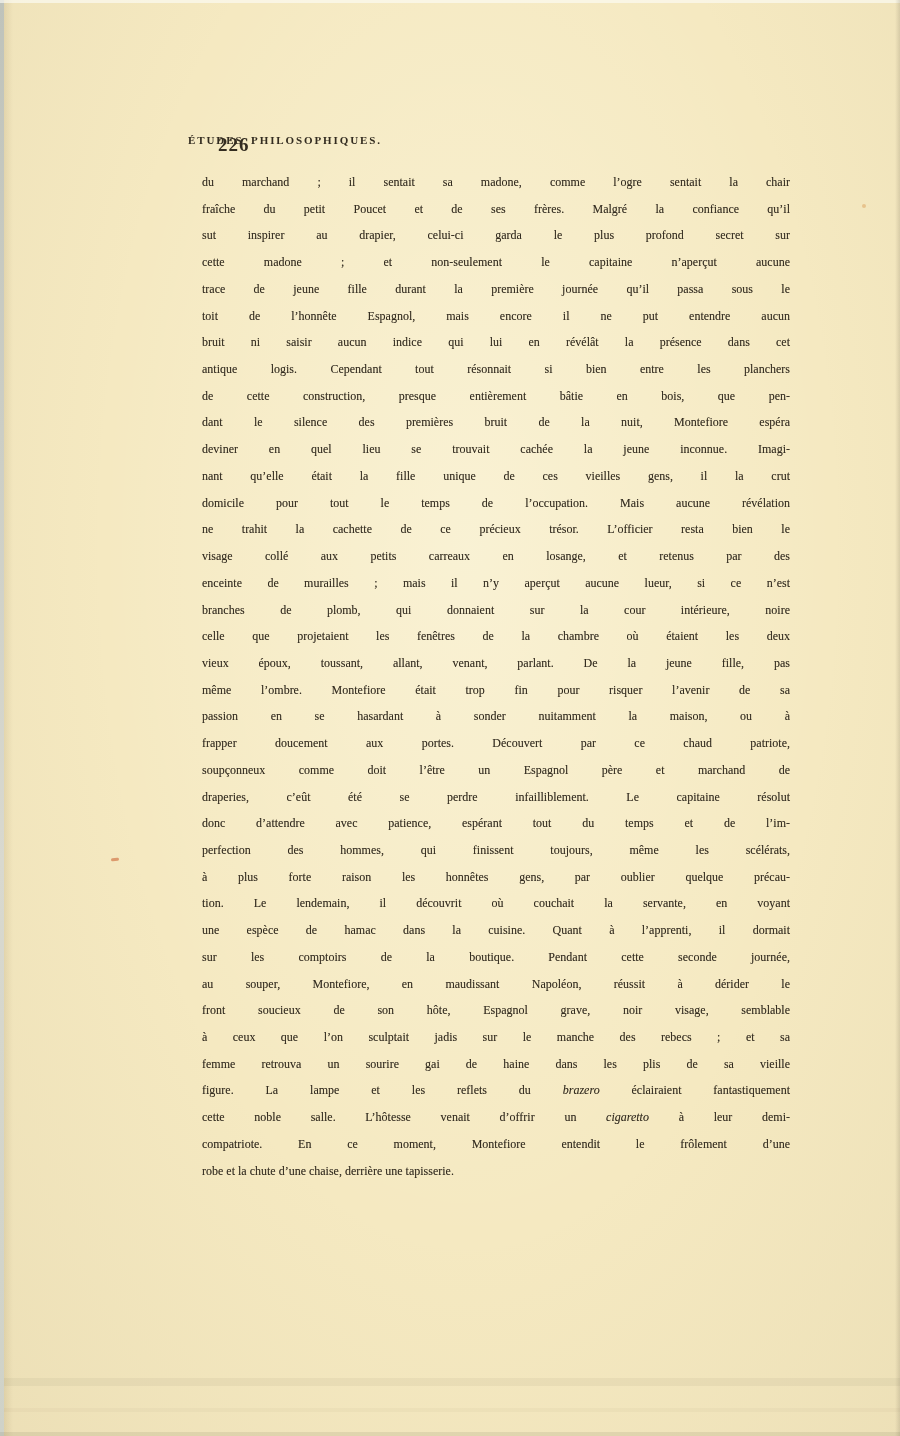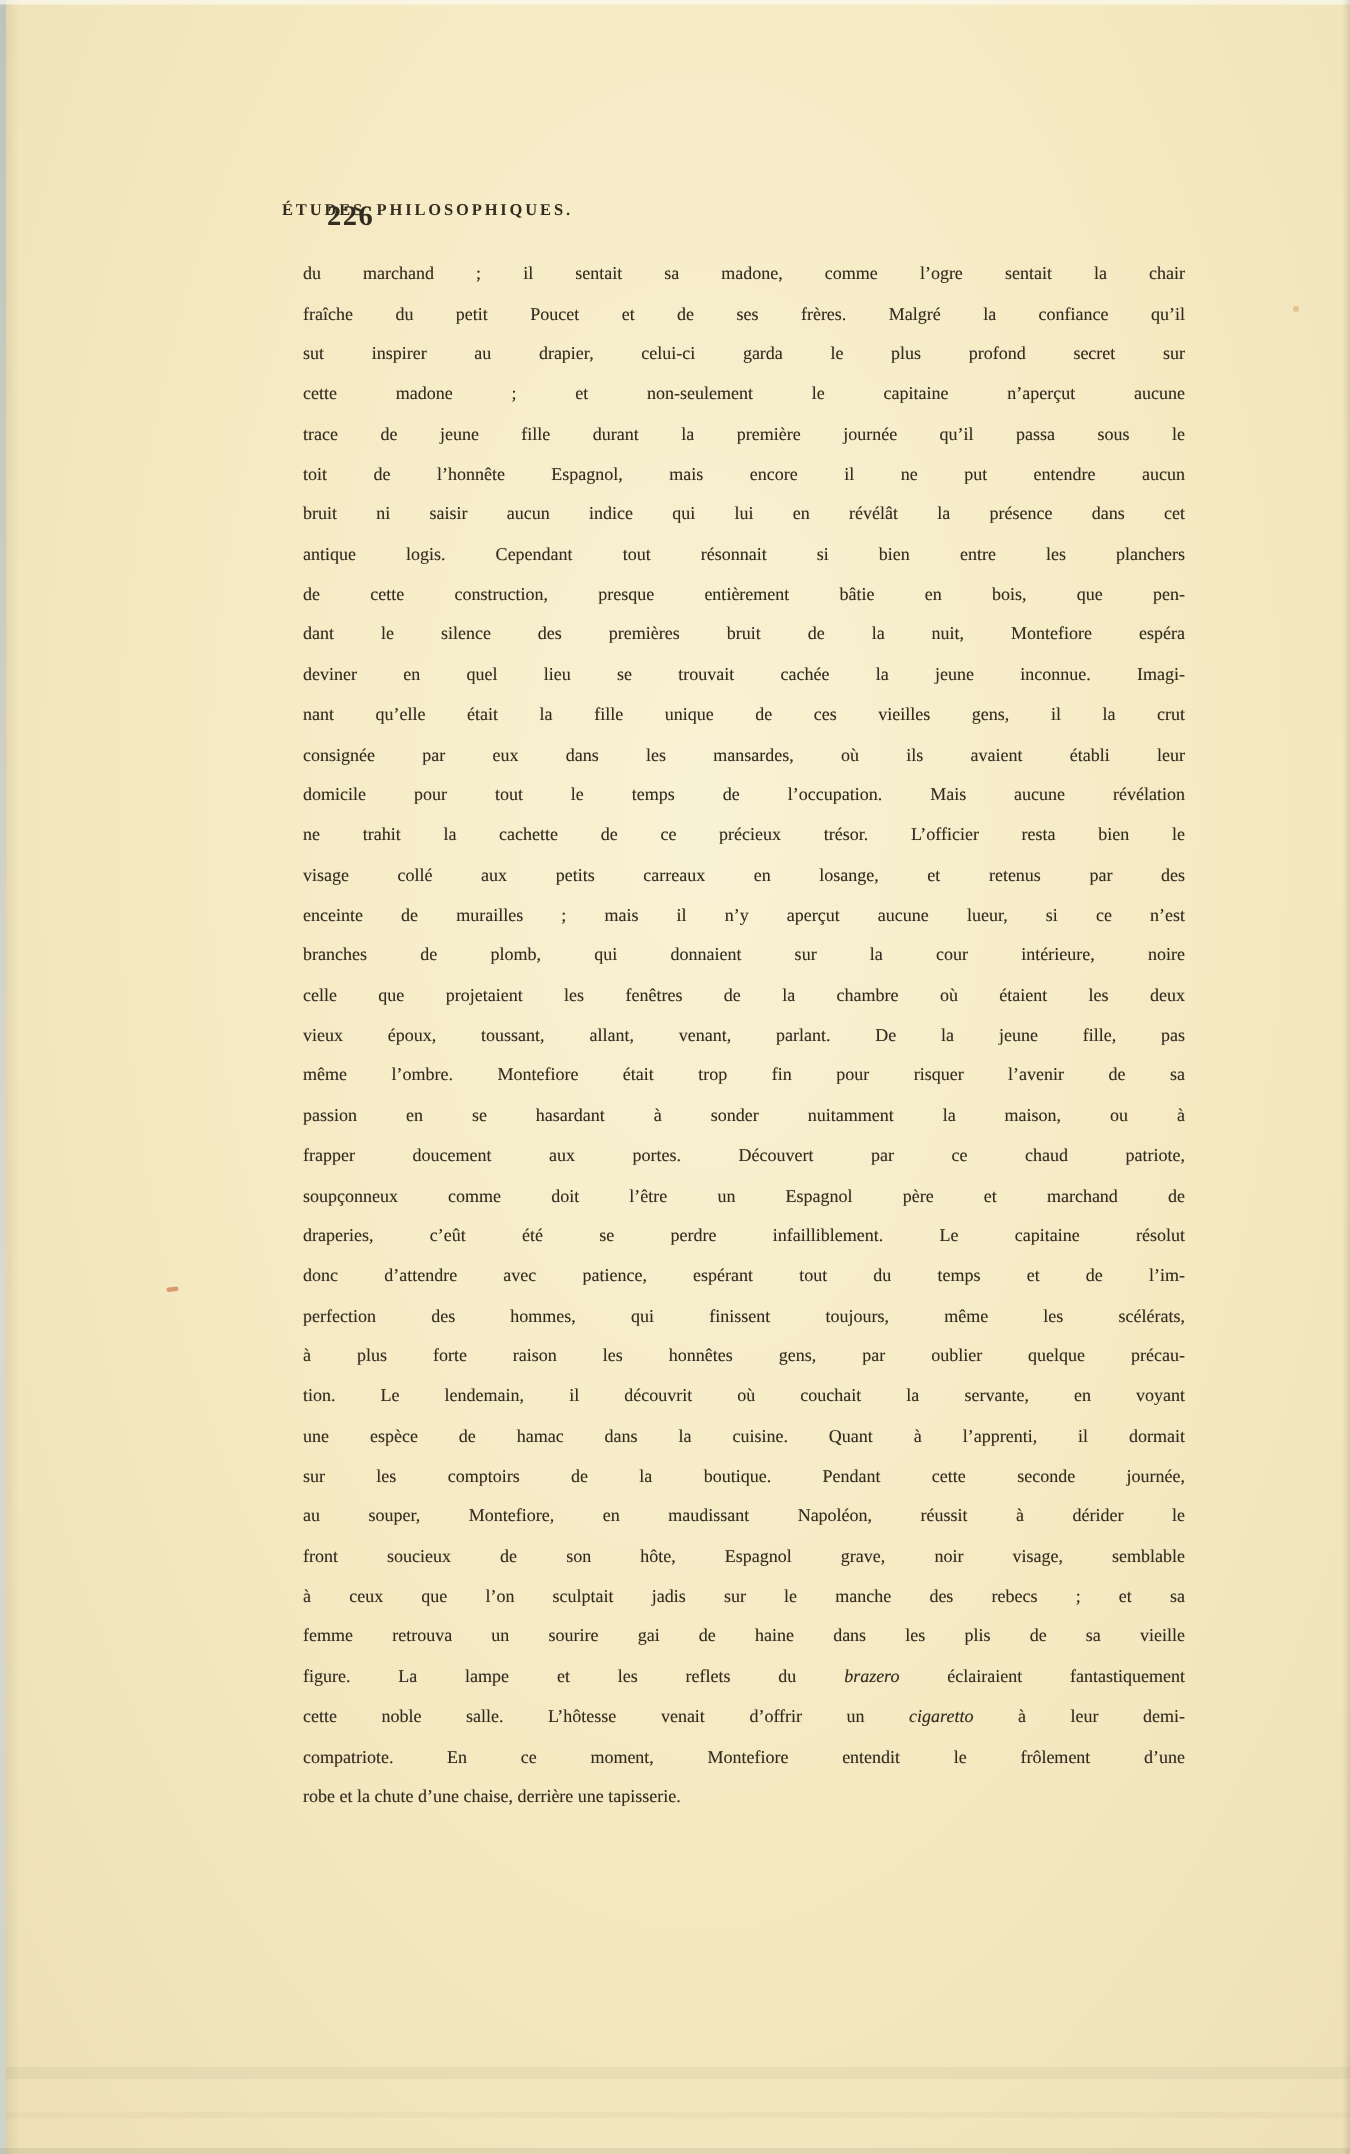--- a/index.html
+++ b/index.html
@@ -104,21 +104,20 @@
     <div class="line"><span>sut inspirer au drapier, celui-ci garda le plus profond secret sur</span></div>
     <div class="line"><span>cette madone ; et non-seulement le capitaine n’aperçut aucune</span></div>
     <div class="line"><span>trace de jeune fille durant la première journée qu’il passa sous le</span></div>
     <div class="line"><span>toit de l’honnête Espagnol, mais encore il ne put entendre aucun</span></div>
     <div class="line"><span>bruit ni saisir aucun indice qui lui en révélât la présence dans cet</span></div>
     <div class="line"><span>antique logis. Cependant tout résonnait si bien entre les planchers</span></div>
     <div class="line"><span>de cette construction, presque entièrement bâtie en bois, que pen-</span></div>
     <div class="line"><span>dant le silence des premières bruit de la nuit, Montefiore espéra</span></div>
     <div class="line"><span>deviner en quel lieu se trouvait cachée la jeune inconnue. Imagi-</span></div>
     <div class="line"><span>nant qu’elle était la fille unique de ces vieilles gens, il la crut</span></div>
-    <div class="line"><span>consignée par eux dans les mansardes, où ils avaient établi leur</span></div>
     <div class="line"><span>domicile pour tout le temps de l’occupation. Mais aucune révélation</span></div>
     <div class="line"><span>ne trahit la cachette de ce précieux trésor. L’officier resta bien le</span></div>
     <div class="line"><span>visage collé aux petits carreaux en losange, et retenus par des</span></div>
     <div class="line"><span>enceinte de murailles ; mais il n’y aperçut aucune lueur, si ce n’est</span></div>
     <div class="line"><span>branches de plomb, qui donnaient sur la cour intérieure, noire</span></div>
     <div class="line"><span>celle que projetaient les fenêtres de la chambre où étaient les deux</span></div>
     <div class="line"><span>vieux époux, toussant, allant, venant, parlant. De la jeune fille, pas</span></div>
     <div class="line"><span>même l’ombre. Montefiore était trop fin pour risquer l’avenir de sa</span></div>
     <div class="line"><span>passion en se hasardant à sonder nuitamment la maison, ou à</span></div>
     <div class="line"><span>frapper doucement aux portes. Découvert par ce chaud patriote,</span></div>

